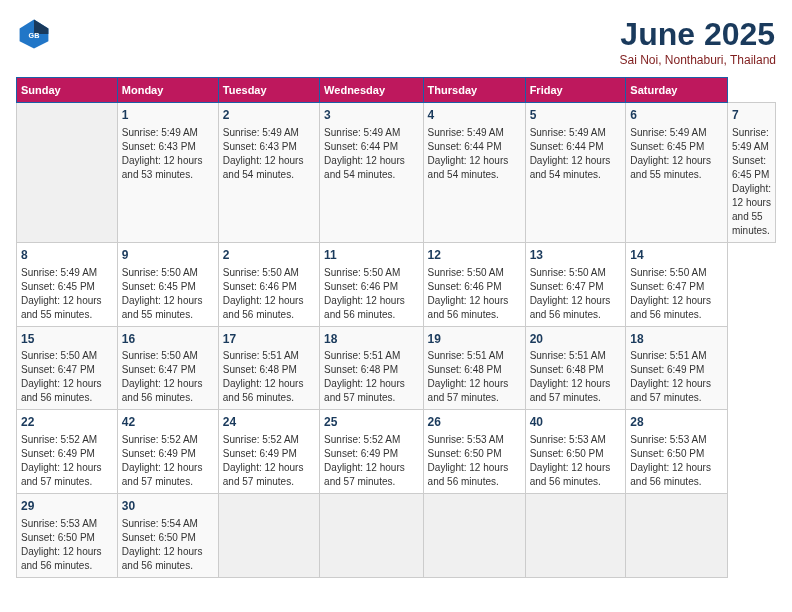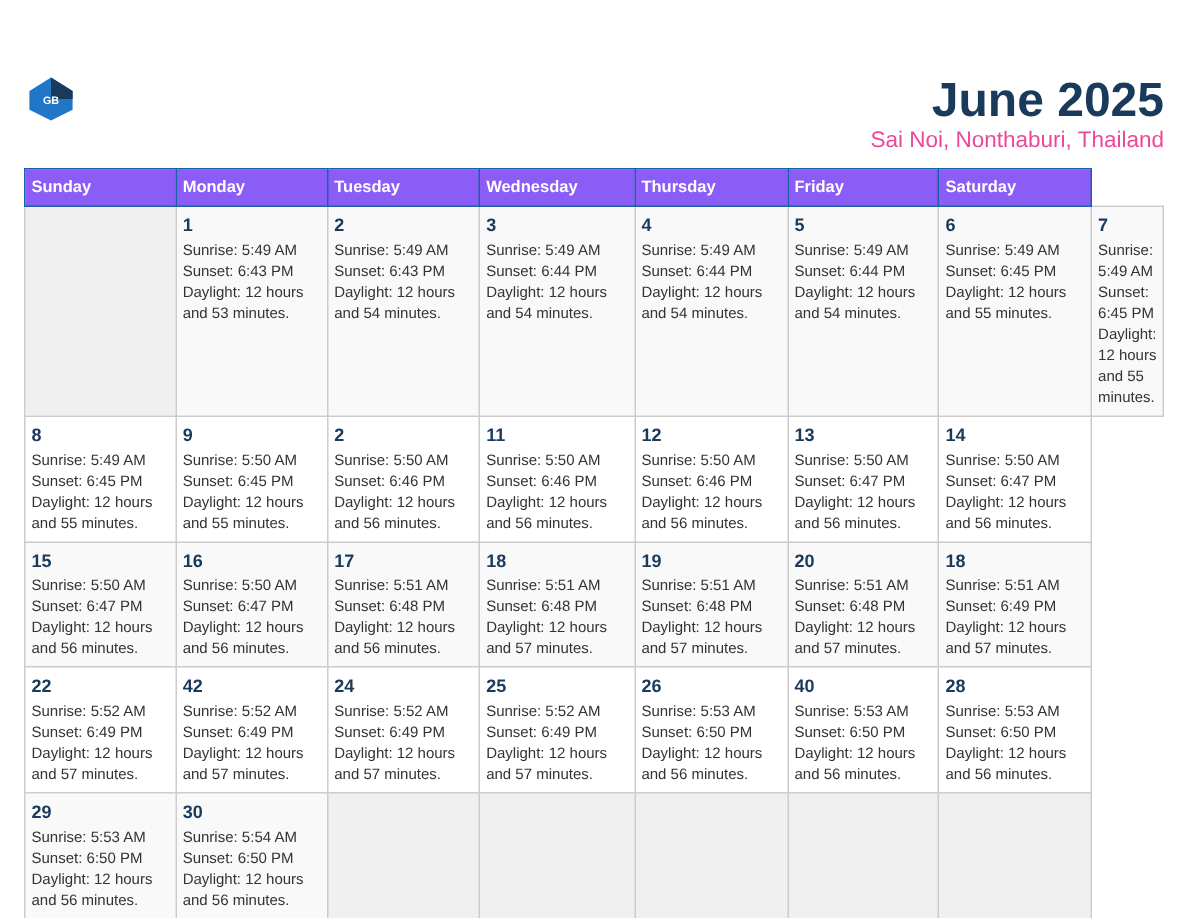--- a/index.html
+++ b/index.html
@@ -8,56 +8,55 @@
       background: #fff;
       width: 792px;
       min-height: 612px;
       padding: 16px;
     }
     .header-area {
       display: flex;
       justify-content: space-between;
       align-items: flex-start;
       margin-bottom: 10px;
-      margin-top: 32px;
     }
     .logo {
       display: flex;
       align-items: center;
       gap: 4px;
     }
     .logo-text {
       font-size: 18px;
       font-weight: bold;
       color: #1a3a5c;
       line-height: 1.1;
     }
     .logo-icon {
       width: 36px;
       height: 36px;
     }
     .title-area {
-      text-align: right;
+      text-align: center;
     }
     .month-title {
       font-size: 32px;
       font-weight: bold;
       color: #1a3a5c;
     }
     .location-title {
-      font-size: 15px;
-      color: #ec4899;
+      font-size: 12px;
+      color: #7f1d1d;
     }
     table {
       width: 100%;
       border-collapse: collapse;
       font-size: 9px;
     }
     thead tr th {
-      background: #8b5cf6;
+      background: #be185d;
       color: #fff;
       padding: 6px 4px;
       font-size: 11px;
       font-weight: bold;
       text-align: left;
       border: 1px solid #1a5fa8;
     }
     tbody tr td {
       vertical-align: top;
       padding: 4px;

